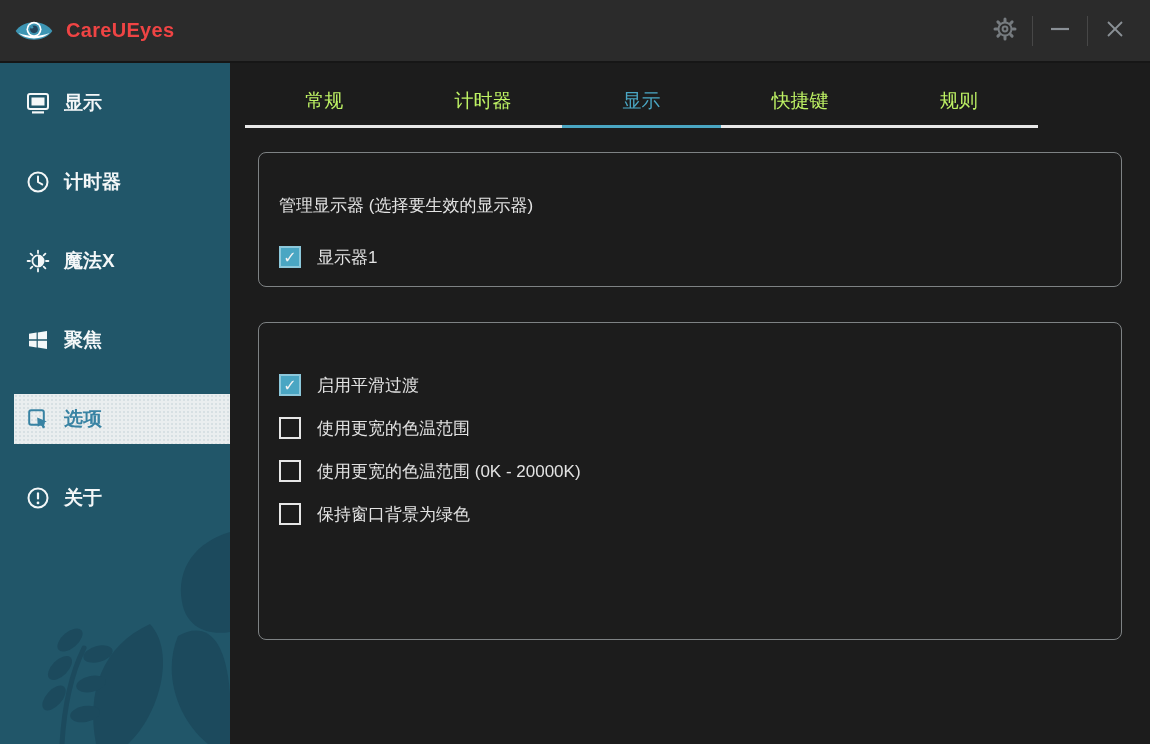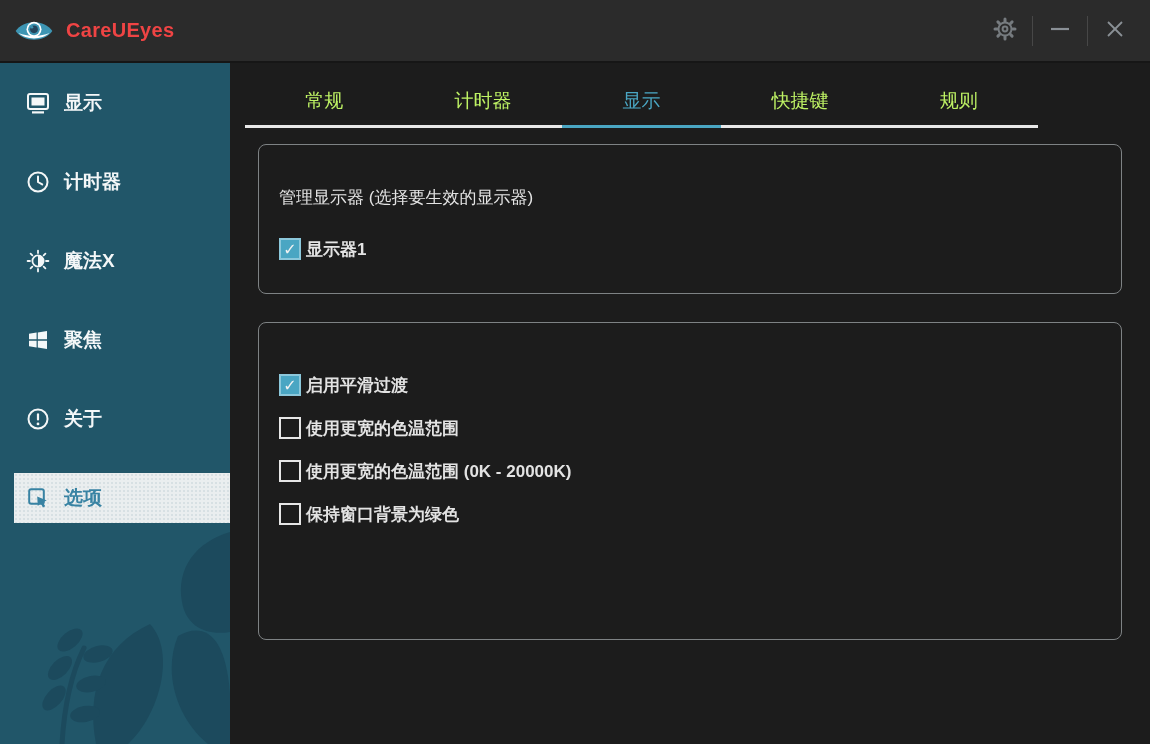--- a/index.html
+++ b/index.html
@@ -77,41 +77,41 @@
   .tab-underline { display: flex; height: 3px; }
   .tab-underline .seg { flex: 1; background: #E8E8E8; }
   .tab-underline .seg.active { background: var(--accent, #4AA6C3); }
   .panel {
     position: absolute; left: 28px; width: 864px;
     border: 1px solid var(--panel-border, #7E8284);
     border-radius: 8px;
     padding-left: 20px;
     color: var(--text, #E3E3E3); font-size: 17px;
   }
-  #panel-0 { top: 81px; height: 150px; }
+  #panel-0 { top: 89px; height: 135px; }
   #panel-1 { top: 259px; height: 318px; }
   .panel-heading { margin-top: 42px; line-height: 22px; }
   #panel-0 .cbrow { margin-top: 28px; }
   #panel-1 .cbrow:first-child { margin-top: 50px; }
   .cbrow {
     display: flex; align-items: center;
     height: 24px; margin-bottom: 19px; cursor: pointer;
   }
   .cb {
     width: 22px; height: 22px; flex: 0 0 22px;
     border: 2px solid #E6E6E6;
     display: flex; align-items: center; justify-content: center;
     color: #F2F2F2;
   }
   .cb.checked {
     background: var(--accent, #4AA6C3);
     border-color: #8CC8DB;
     font-size: 16px; font-weight: bold;
   }
-  .cblabel { margin-left: 5px; font-weight: bold; }
+  .cblabel { margin-left: 16px; }
 </style>
 </head>
 <body>
 
 <div class="window">
 
   <div class="titlebar">
     <span class="logo">
       <svg width="40" height="30" viewBox="0 0 48 36">
         <path d="M2 18 C11 4 37 4 46 18 C37 32 11 32 2 18 Z" fill="#3D95B3"></path>
@@ -204,38 +204,38 @@
             <span class="icon">
               <svg width="24" height="24" viewBox="0 0 24 24" fill="currentColor">
                 <path d="M3 5.8 L10.6 4.6 V11.3 H3 Z"></path>
                 <path d="M11.8 4.4 L21 3 V11.3 H11.8 Z"></path>
                 <path d="M3 12.7 H10.6 V19.4 L3 18.2 Z"></path>
                 <path d="M11.8 12.7 H21 V21 L11.8 19.6 Z"></path>
               </svg>
             </span>
             <span class="side-label">聚焦</span>
           </div>
+          <div class="side-item selected">
+            <span class="icon">
+              <svg width="24" height="24" viewBox="0 0 24 24">
+                <rect x="3.2" y="3.2" width="14.6" height="14.6" rx="2" fill="none" stroke="currentColor" stroke-width="2"></rect>
+                <path d="M11.2 10.6 L20.8 14.6 L16.9 16 L19.2 20.2 L16.9 21.4 L14.7 17.3 L11.8 20 Z" fill="currentColor"></path>
+              </svg>
+            </span>
+            <span class="side-label">选项</span>
+          </div>
           <div class="side-item">
             <span class="icon">
               <svg width="24" height="24" viewBox="0 0 24 24">
                 <circle cx="12" cy="12" r="9.5" fill="none" stroke="currentColor" stroke-width="2"></circle>
                 <rect x="10.9" y="6.3" width="2.2" height="7.2" rx="1.1" fill="currentColor"></rect>
                 <circle cx="12" cy="16.9" r="1.4" fill="currentColor"></circle>
               </svg>
             </span>
             <span class="side-label">关于</span>
-          </div>
-          <div class="side-item selected">
-            <span class="icon">
-              <svg width="24" height="24" viewBox="0 0 24 24">
-                <rect x="3.2" y="3.2" width="14.6" height="14.6" rx="2" fill="none" stroke="currentColor" stroke-width="2"></rect>
-                <path d="M11.2 10.6 L20.8 14.6 L16.9 16 L19.2 20.2 L16.9 21.4 L14.7 17.3 L11.8 20 Z" fill="currentColor"></path>
-              </svg>
-            </span>
-            <span class="side-label">选项</span>
           </div>
         </div>
       <svg class="leaves" viewBox="0 0 230 220">
         <g fill="currentColor">
           <path d="M230 8 C196 18 176 44 182 78 C186 102 206 112 230 108 Z"></path>
           <path d="M208 220 C178 196 162 150 178 112 C206 96 236 110 230 220 Z"></path>
           <path d="M96 220 C86 168 102 122 150 100 C176 128 160 190 128 220 Z"></path>
           <path d="M62 220 C64 186 70 152 84 124" stroke="currentColor" stroke-width="5" fill="none" stroke-linecap="round"></path>
           <ellipse cx="70" cy="116" rx="15" ry="8" transform="rotate(-40 70 116)"></ellipse>
           <ellipse cx="98" cy="130" rx="15" ry="8" transform="rotate(-15 98 130)"></ellipse>

